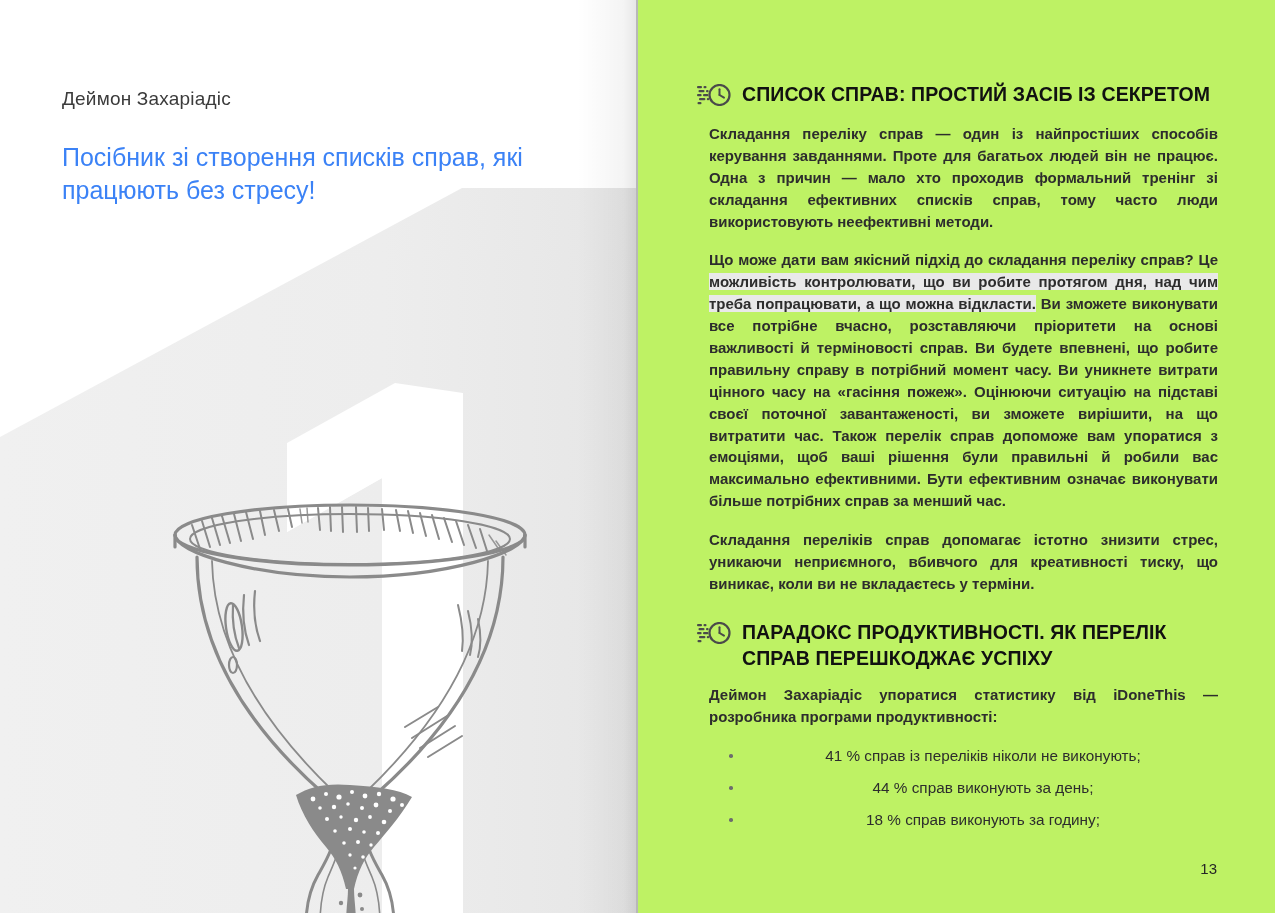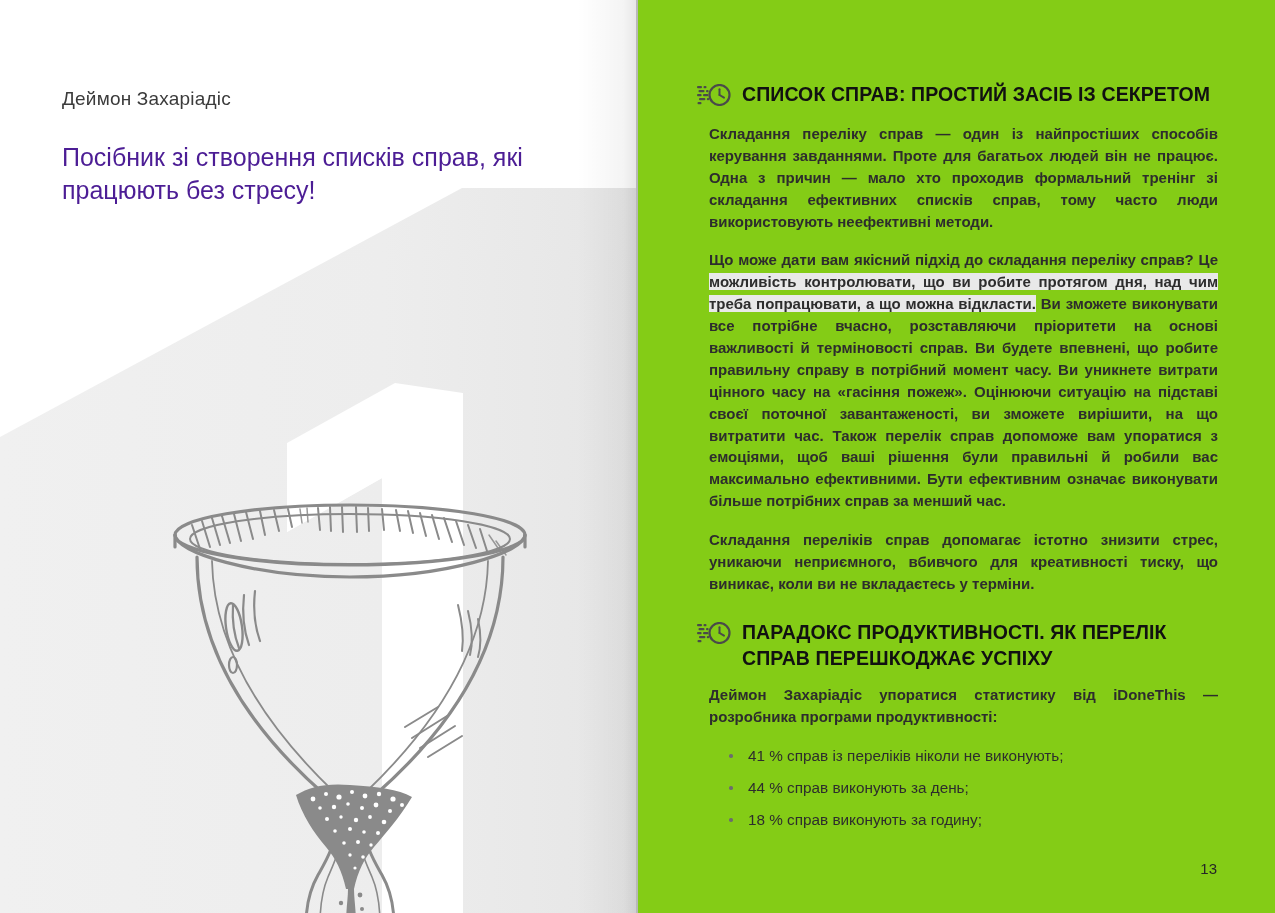--- a/index.html
+++ b/index.html
@@ -72,21 +72,21 @@
     font-weight: 700;
     color: #111111;
     line-height: 1.08;
     letter-spacing: -0.5px;
     max-width: 420px;
   }
 
   .book-subtitle {
     margin-top: 30px;
     font-size: 25px;
-    color: #4c1d95;
+    color: #3b82f6;
     font-weight: 400;
     line-height: 1.32;
     max-width: 505px;
   }
 
   
   .hourglass-wrap {
     position: absolute;
     left: 150px;
     top: 495px;
@@ -108,21 +108,21 @@
     width: 34px; height: 913px;
     background: linear-gradient(to right, rgba(0,0,0,0.07) 0%, rgba(0,0,0,0) 100%);
     pointer-events: none;
   }
 
   
   #right-page {
     position: absolute;
     left: 638px; top: 0;
     width: 637px; height: 913px;
-    background: #84cc16;
+    background: #bef264;
     overflow: hidden;
   }
 
   .right-content {
     position: absolute;
     left: 59px;
     top: 82px;
     width: 521px;
   }
 
@@ -164,20 +164,21 @@
   .hl {
     background: #e9e9e9;
   }
 
   .section-gap { height: 25px; }
 
   .stat-list {
     margin: 12px 0 0 0;
     padding: 0;
     list-style: none;
+    text-align: center;
   }
   .stat-list li {
     position: relative;
     font-size: 15.3px;
     line-height: 1.45;
     color: #2d2d2d;
     padding-left: 51px;
     margin-bottom: 10px;
   }
   .stat-list li .bullet-dot {

